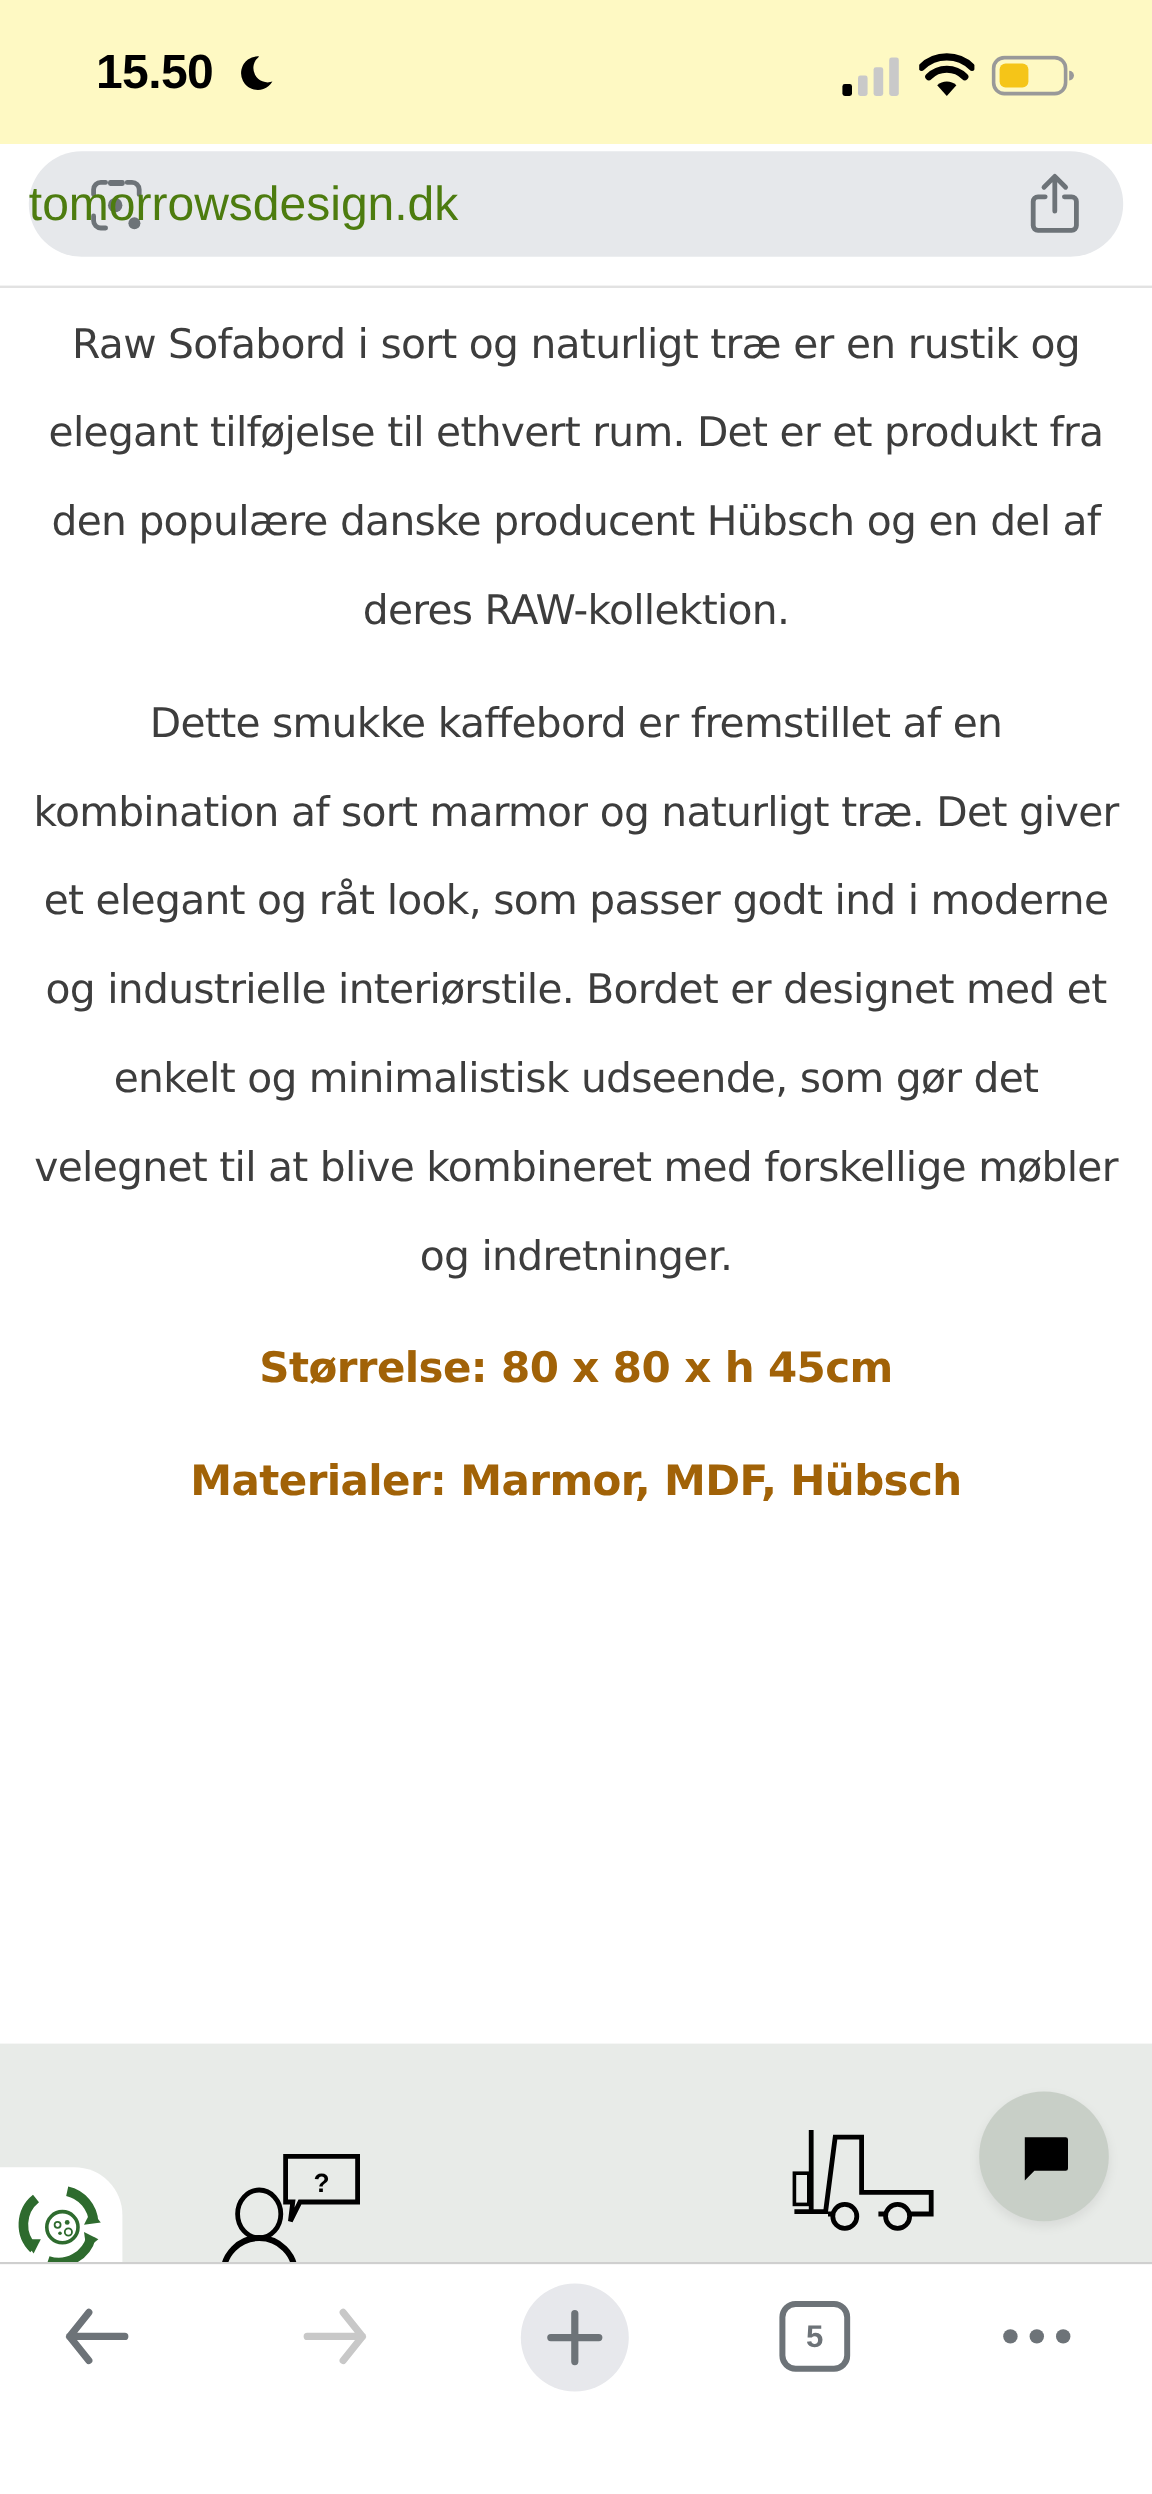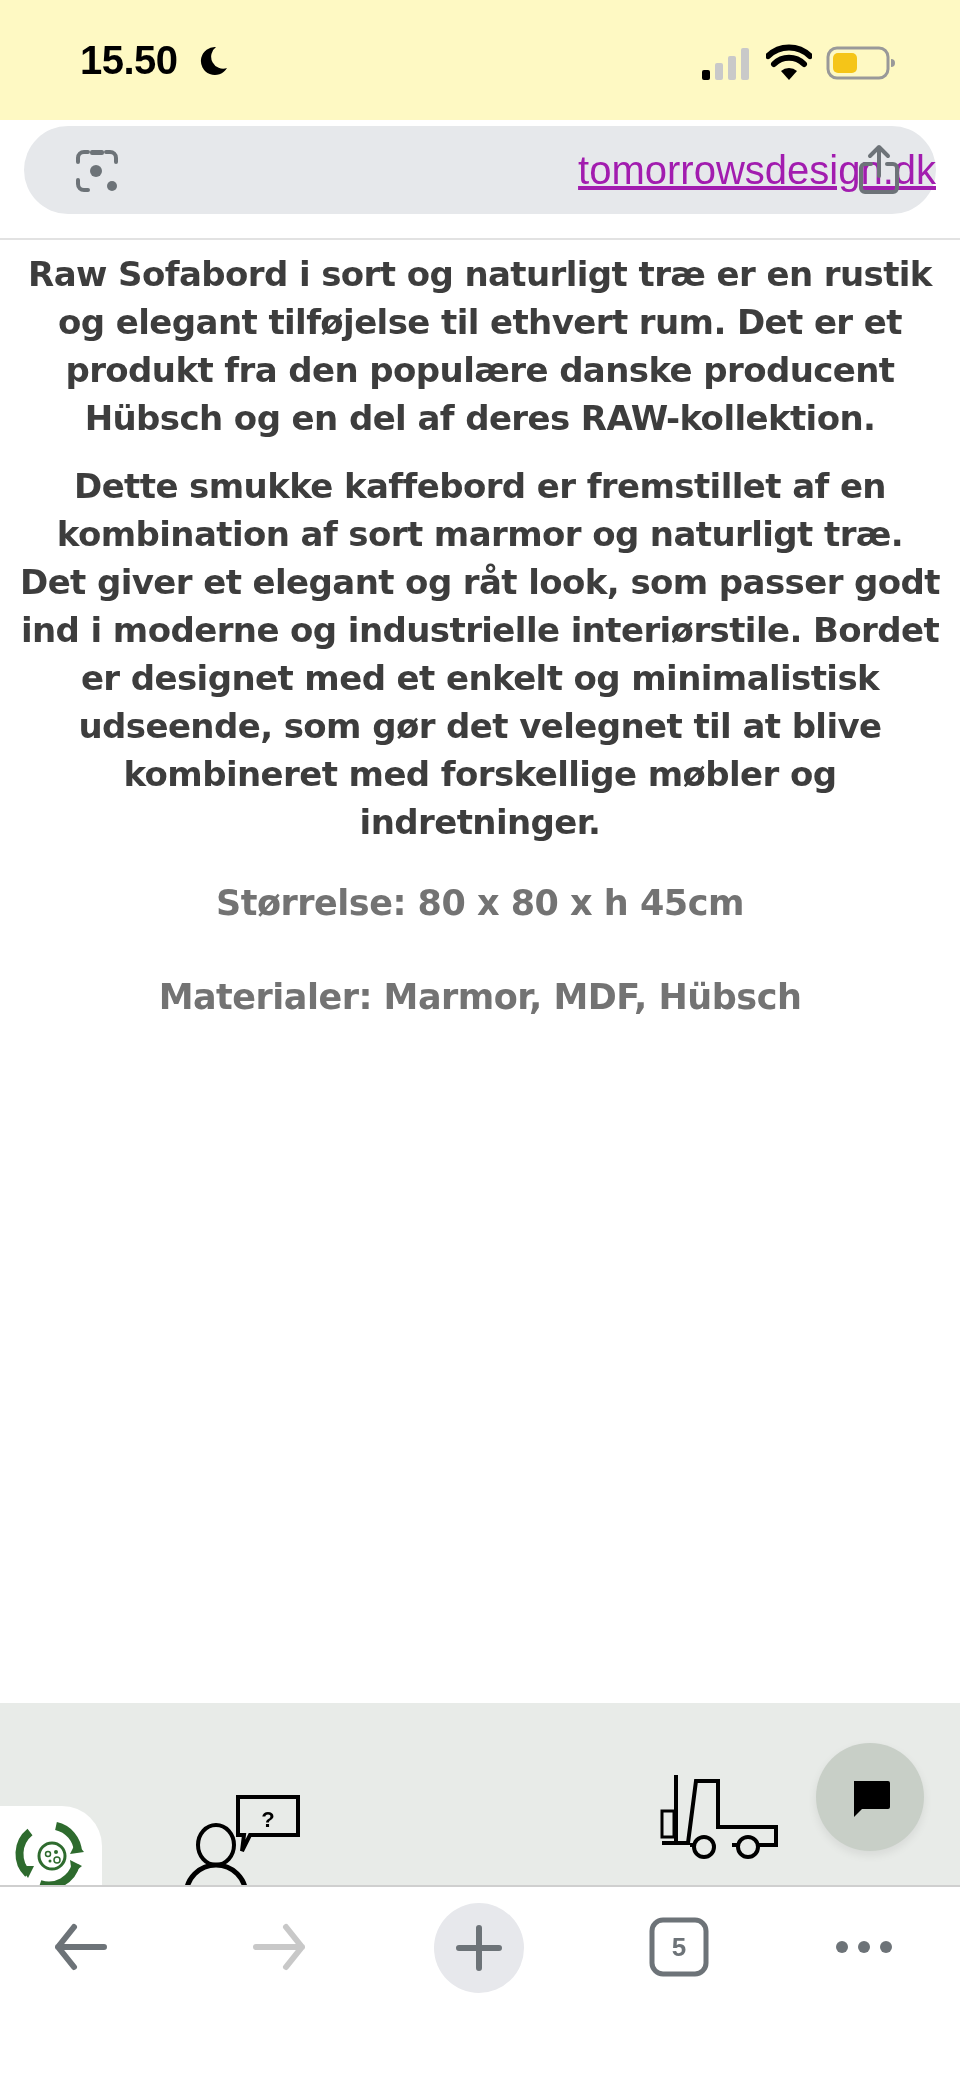--- a/index.html
+++ b/index.html
@@ -10,29 +10,29 @@
   .status-bar { position: absolute; top: 0; left: 0; width: 960px; height: 120px; background: #fef9c3; }
   .status-time { position: absolute; left: 80px; top: 38px; font-size: 40px; font-weight: 700; color: #000; letter-spacing: -0.5px; font-family: "Liberation Sans", sans-serif; }
   .moon-icon { position: absolute; left: 196px; top: 44px; width: 34px; height: 34px; }
   .signal-icon { position: absolute; left: 700px; top: 46px; width: 52px; height: 36px; }
   .wifi-icon { position: absolute; left: 766px; top: 44px; width: 46px; height: 38px; }
   .battery-icon { position: absolute; left: 826px; top: 46px; width: 70px; height: 34px; }
 
   
   .url-bar { position: absolute; left: 24px; top: 126px; width: 912px; height: 88px; background: #e6e8eb; border-radius: 44px; }
   .lens-icon { position: absolute; left: 50px; top: 22px; width: 46px; height: 46px; }
-  .url-text { position: absolute; left: 0; right: 0; top: 22px; text-align: right; font-size: 40px; color: #a21caf; font-family: "Liberation Sans", sans-serif; text-decoration: underline; }
+  .url-text { position: absolute; left: 0; right: 0; top: 22px; text-align: left; font-size: 40px; color: #4d7c0f; font-family: "Liberation Sans", sans-serif; }
   .share-icon { position: absolute; right: 34px; top: 18px; width: 46px; height: 52px; }
   .top-divider { position: absolute; top: 238px; left: 0; width: 960px; height: 2px; background: #e2e2e2; }
 
   
   .content { position: absolute; top: 250px; left: 20px; width: 920px; text-align: center; color: #3d3d3d; font-family: "DejaVu Sans", sans-serif; }
-  .para { font-size: 34px; line-height: 48px; font-weight: 700; letter-spacing: -0.6px; margin-bottom: 20px; }
+  .para { font-size: 34px; line-height: 74px; font-weight: 400; letter-spacing: -0.6px; margin-bottom: 20px; }
   .para.p1 { margin-bottom: 20px; }
-  .spec { font-size: 35px; line-height: 74px; font-weight: 600; color: #737373; letter-spacing: -0.5px; margin-bottom: 20px; }
+  .spec { font-size: 35px; line-height: 74px; font-weight: 600; color: #a16207; letter-spacing: -0.5px; margin-bottom: 20px; }
 
   
   .footer-strip { position: absolute; top: 1703px; left: 0; width: 960px; height: 183px; background: #e8ebe8; overflow: hidden; }
   .logo-badge { position: absolute; left: 0; top: 103px; width: 102px; height: 90px; background: #fff; border-top-right-radius: 40px; }
   .recycle-icon { position: absolute; left: 14px; top: 12px; width: 72px; height: 72px; }
   .support-icon { position: absolute; left: 180px; top: 92px; width: 124px; height: 100px; }
   .forklift-icon { position: absolute; left: 660px; top: 70px; width: 120px; height: 92px; }
   .chat-button { position: absolute; left: 816px; top: 40px; width: 108px; height: 108px; border-radius: 54px; background: #c8cfc7; box-shadow: 0 4px 10px rgba(0,0,0,0.08); cursor: pointer; }
   .chat-icon { position: absolute; left: 34px; top: 34px; width: 42px; height: 42px; }
   .footer-divider { position: absolute; top: 1885px; left: 0; width: 960px; height: 2px; background: #cfcfcf; }

